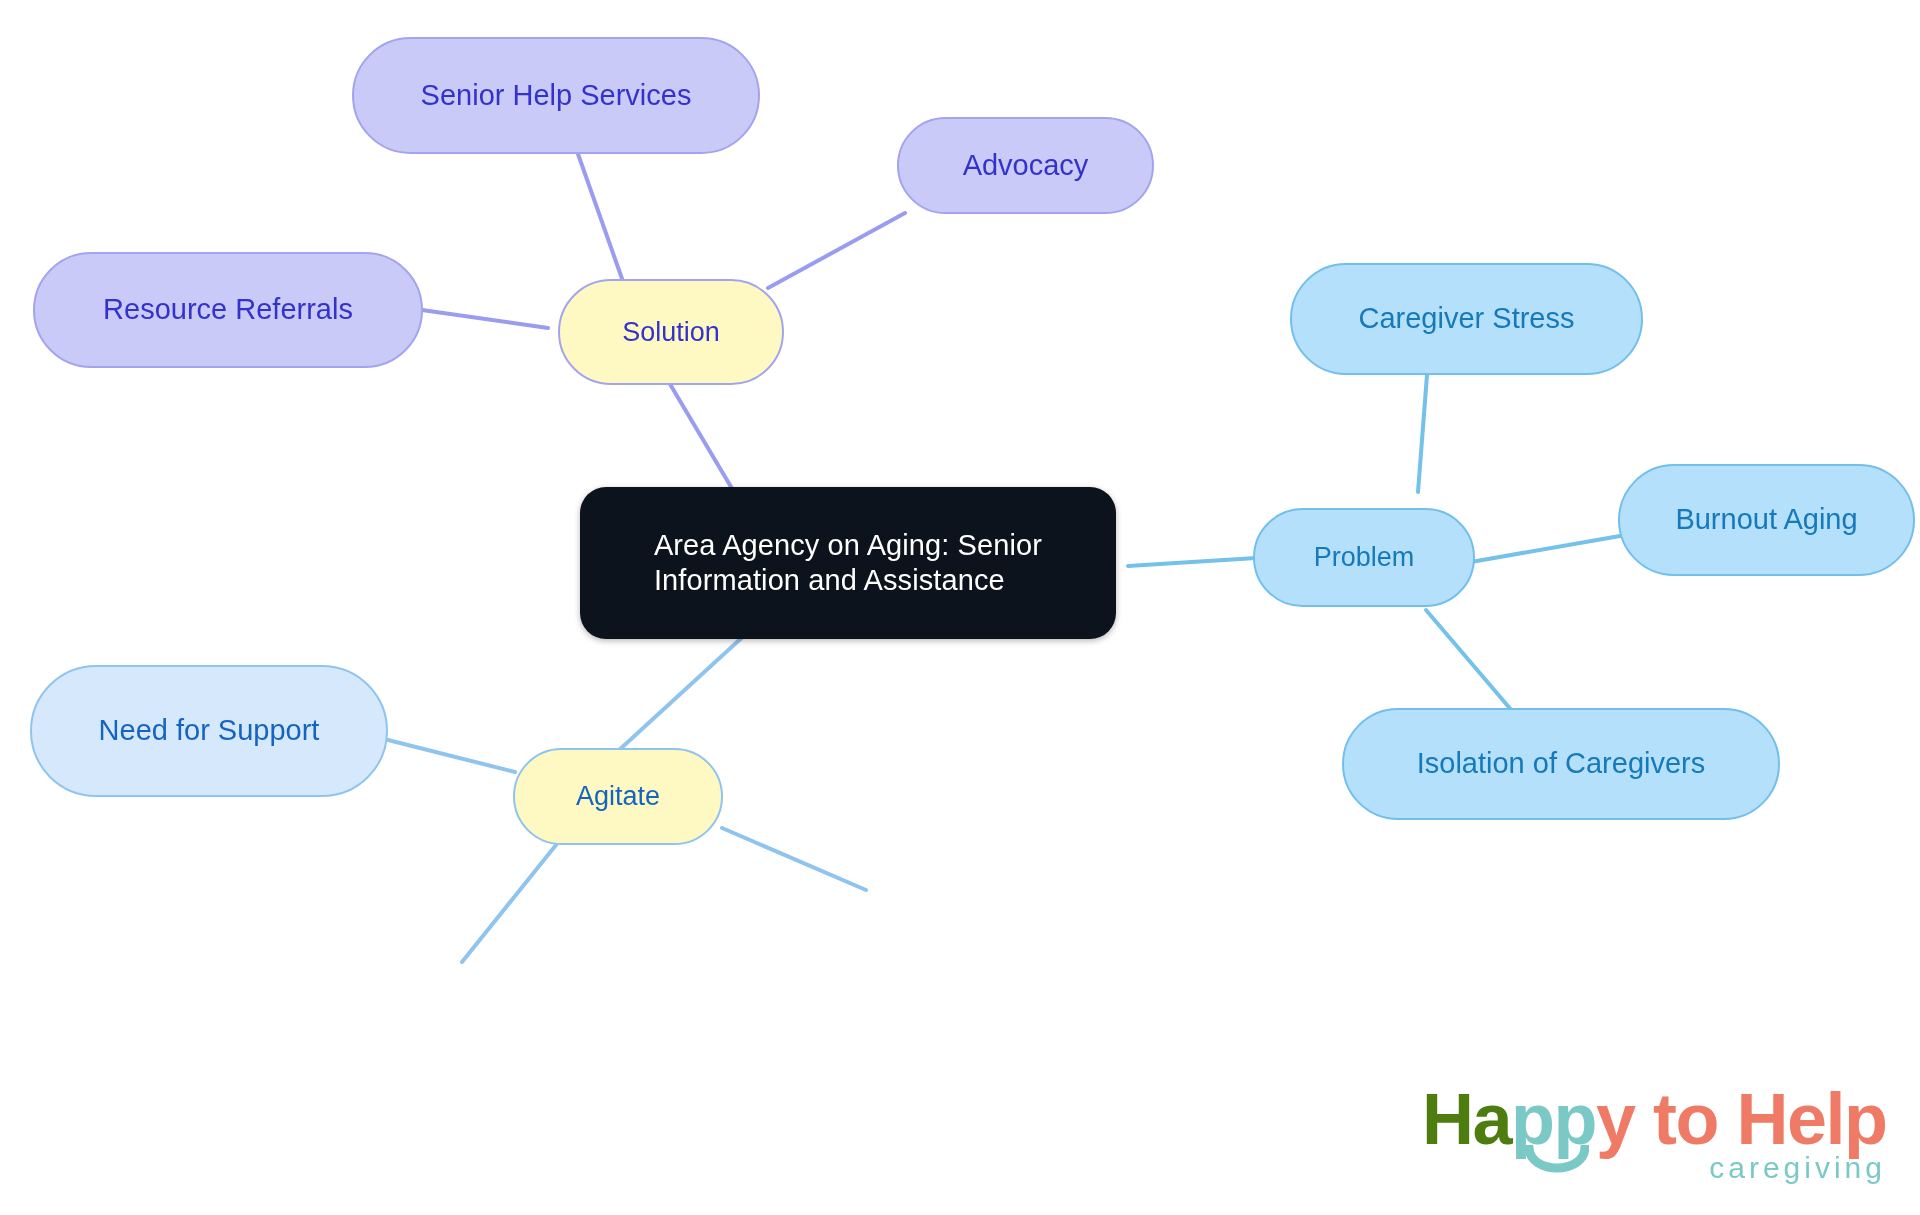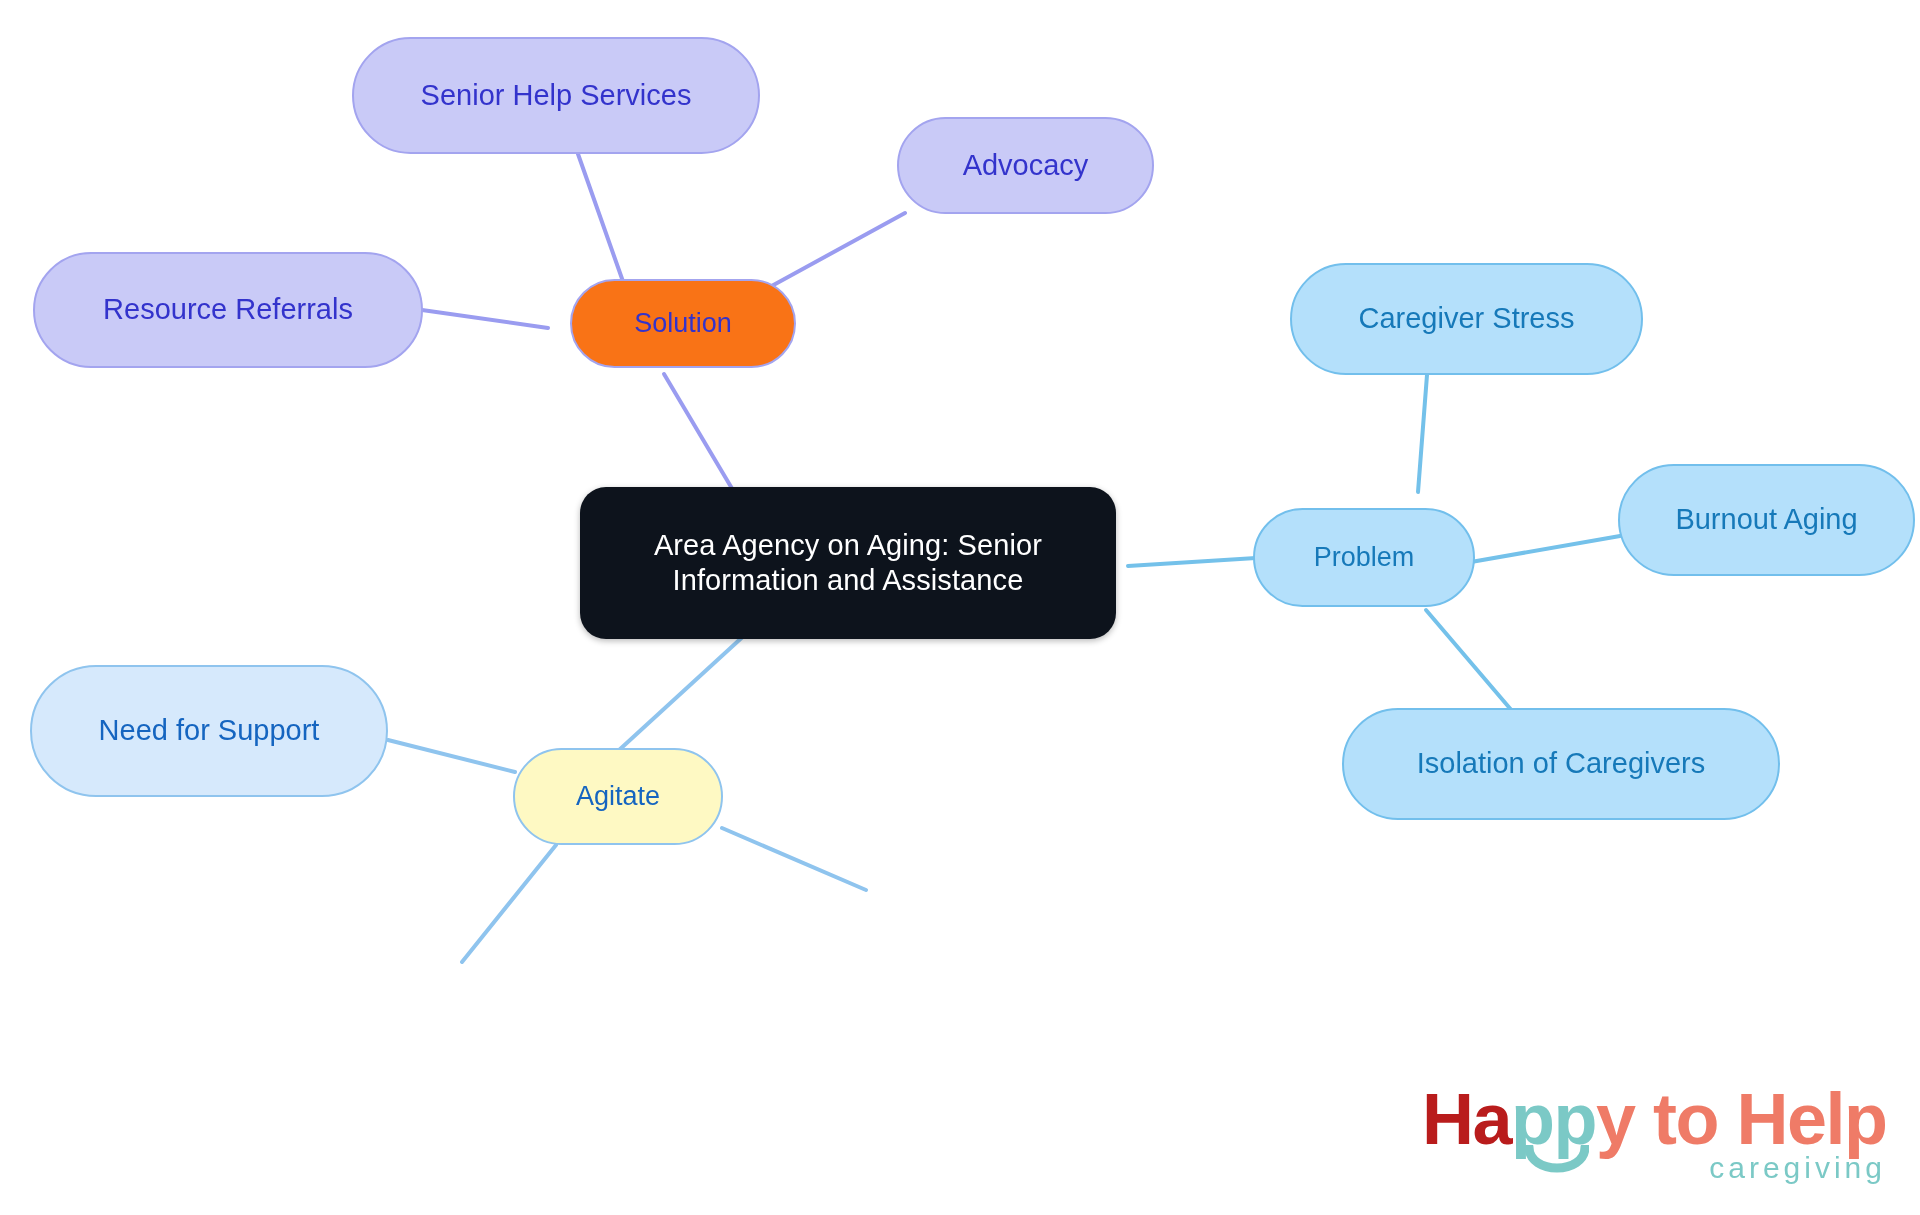--- a/index.html
+++ b/index.html
@@ -31,21 +31,21 @@
     height: 1215px;
     pointer-events: none;
   }
 
   .node {
     position: absolute;
     box-sizing: border-box;
     display: flex;
     align-items: center;
     justify-content: center;
-    text-align: center;
+    text-align: left;
     border-style: solid;
     border-width: 2px;
     white-space: pre-line;
     line-height: 1.22;
     user-select: none;
   }
 
   .node-root {
     border-radius: 26px;
     border-width: 0;
@@ -121,21 +121,21 @@
     <line x1="515" y1="772" x2="388" y2="740" stroke="#8fc4ee" stroke-width="4" stroke-linecap="round"></line>
     <line x1="556" y1="845" x2="462" y2="962" stroke="#8fc4ee" stroke-width="4" stroke-linecap="round"></line>
     <line x1="722" y1="828" x2="866" y2="890" stroke="#8fc4ee" stroke-width="4" stroke-linecap="round"></line>
   </svg>
 
   <div class="node node-root" style="left:580px; top:487px; width:536px; height:152px; background:#0d131c; color:#ffffff;">
     <span>Area Agency on Aging: Senior
 Information and Assistance</span>
   </div>
 
-  <div class="node node-branch" style="left:570px; top:279px; width:226px; height:89px; background:#f97316; border-color:#a3a4ef; color:#3333cc;">
+  <div class="node node-branch" style="left:558px; top:279px; width:226px; height:106px; background:#fef9c3; border-color:#a3a4ef; color:#3333cc;">
     <span>Solution</span>
   </div>
 
   <div class="node node-leaf" style="left:352px; top:37px; width:408px; height:117px; background:#c9caf7; border-color:#a3a4ef; color:#3333cc;">
     <span>Senior Help Services</span>
   </div>
 
   <div class="node node-leaf" style="left:897px; top:117px; width:257px; height:97px; background:#c9caf7; border-color:#a3a4ef; color:#3333cc;">
     <span>Advocacy</span>
   </div>
@@ -165,21 +165,21 @@
   </div>
 
   <div class="node node-leaf" style="left:30px; top:665px; width:358px; height:132px; background:#d6e9fc; border-color:#8fc4ee; color:#1565c0;">
     <span>Need for Support</span>
   </div>
 
 
 
   <div id="brand-logo">
     <div class="logo-wordmark">
-      <span style="color:#b91c1c;">Ha</span><span style="color:#7bc9c6;">pp</span><span style="color:#ef7b67;">y</span><span style="color:#ef7b67;"> to Help</span>
+      <span style="color:#4d7c0f;">Ha</span><span style="color:#7bc9c6;">pp</span><span style="color:#ef7b67;">y</span><span style="color:#ef7b67;"> to Help</span>
     </div>
     <svg class="logo-smile" viewBox="0 0 64 38" xmlns="http://www.w3.org/2000/svg">
       <path d="M4 2 C4 30, 60 30, 60 2" fill="none" stroke="#7bc9c6" stroke-width="9" stroke-linecap="round"></path>
     </svg>
     <div class="logo-sub" style="color:#7bc9c6;">caregiving</div>
   </div>
 
 </div>
 
 </body></html>

